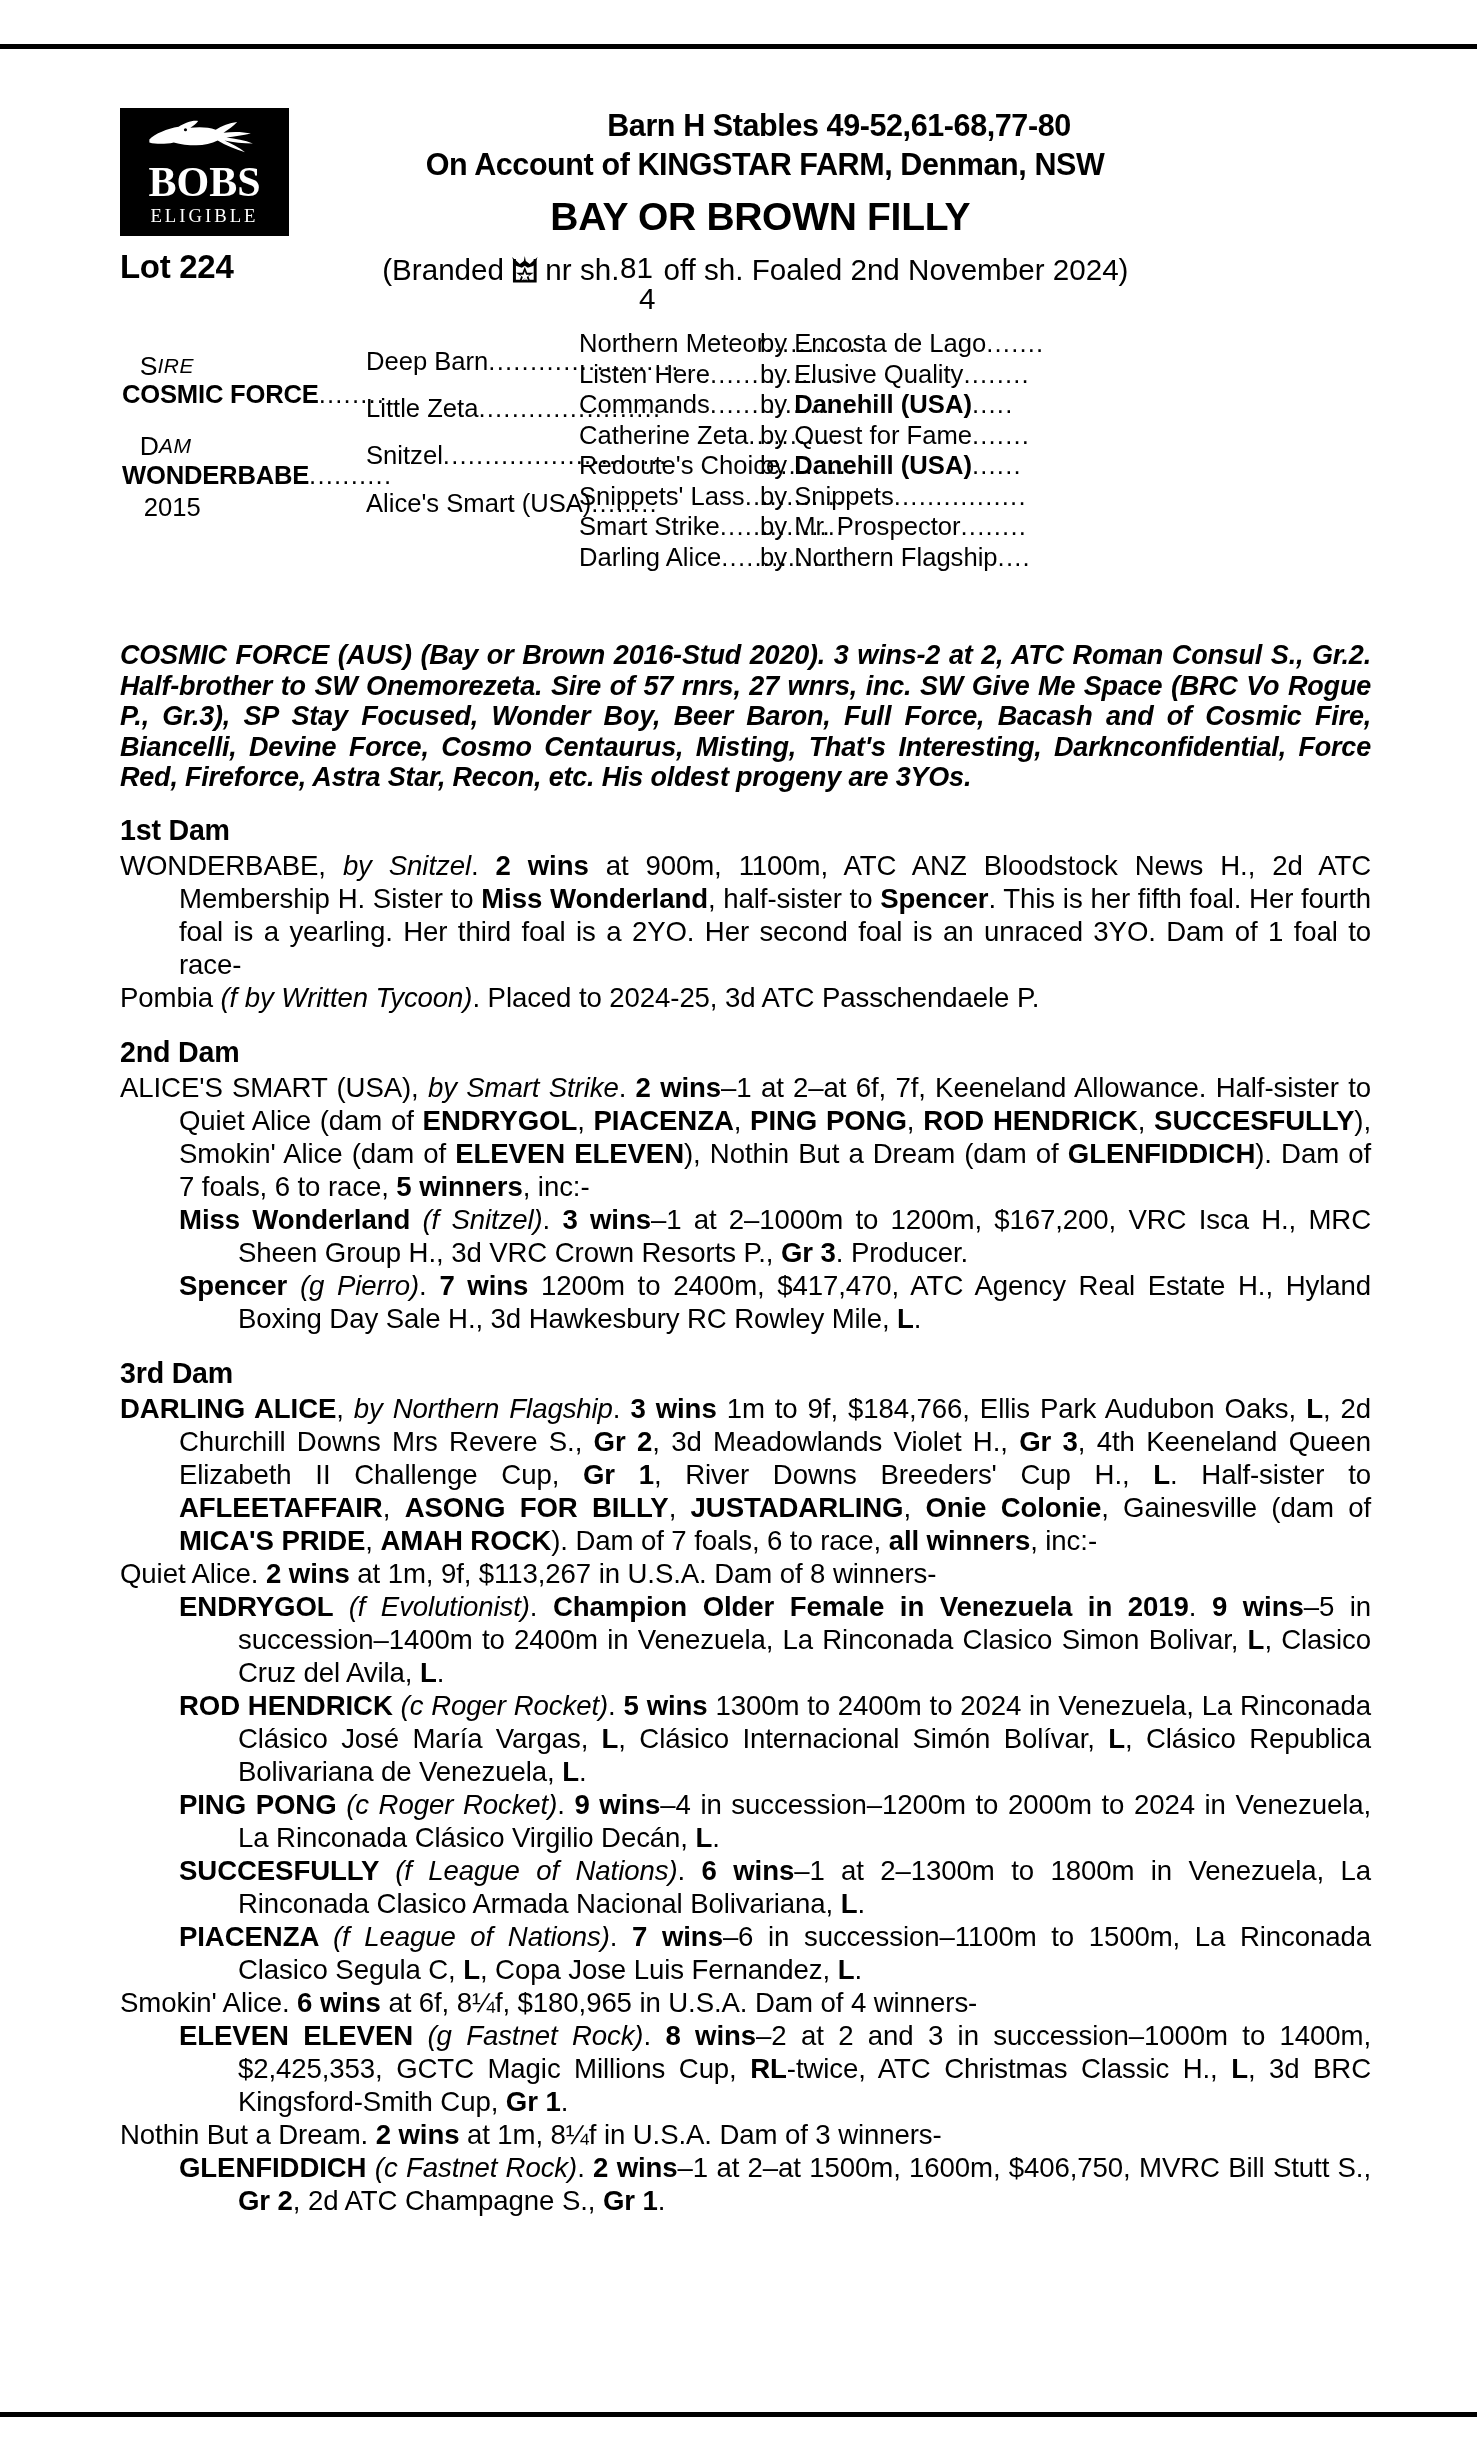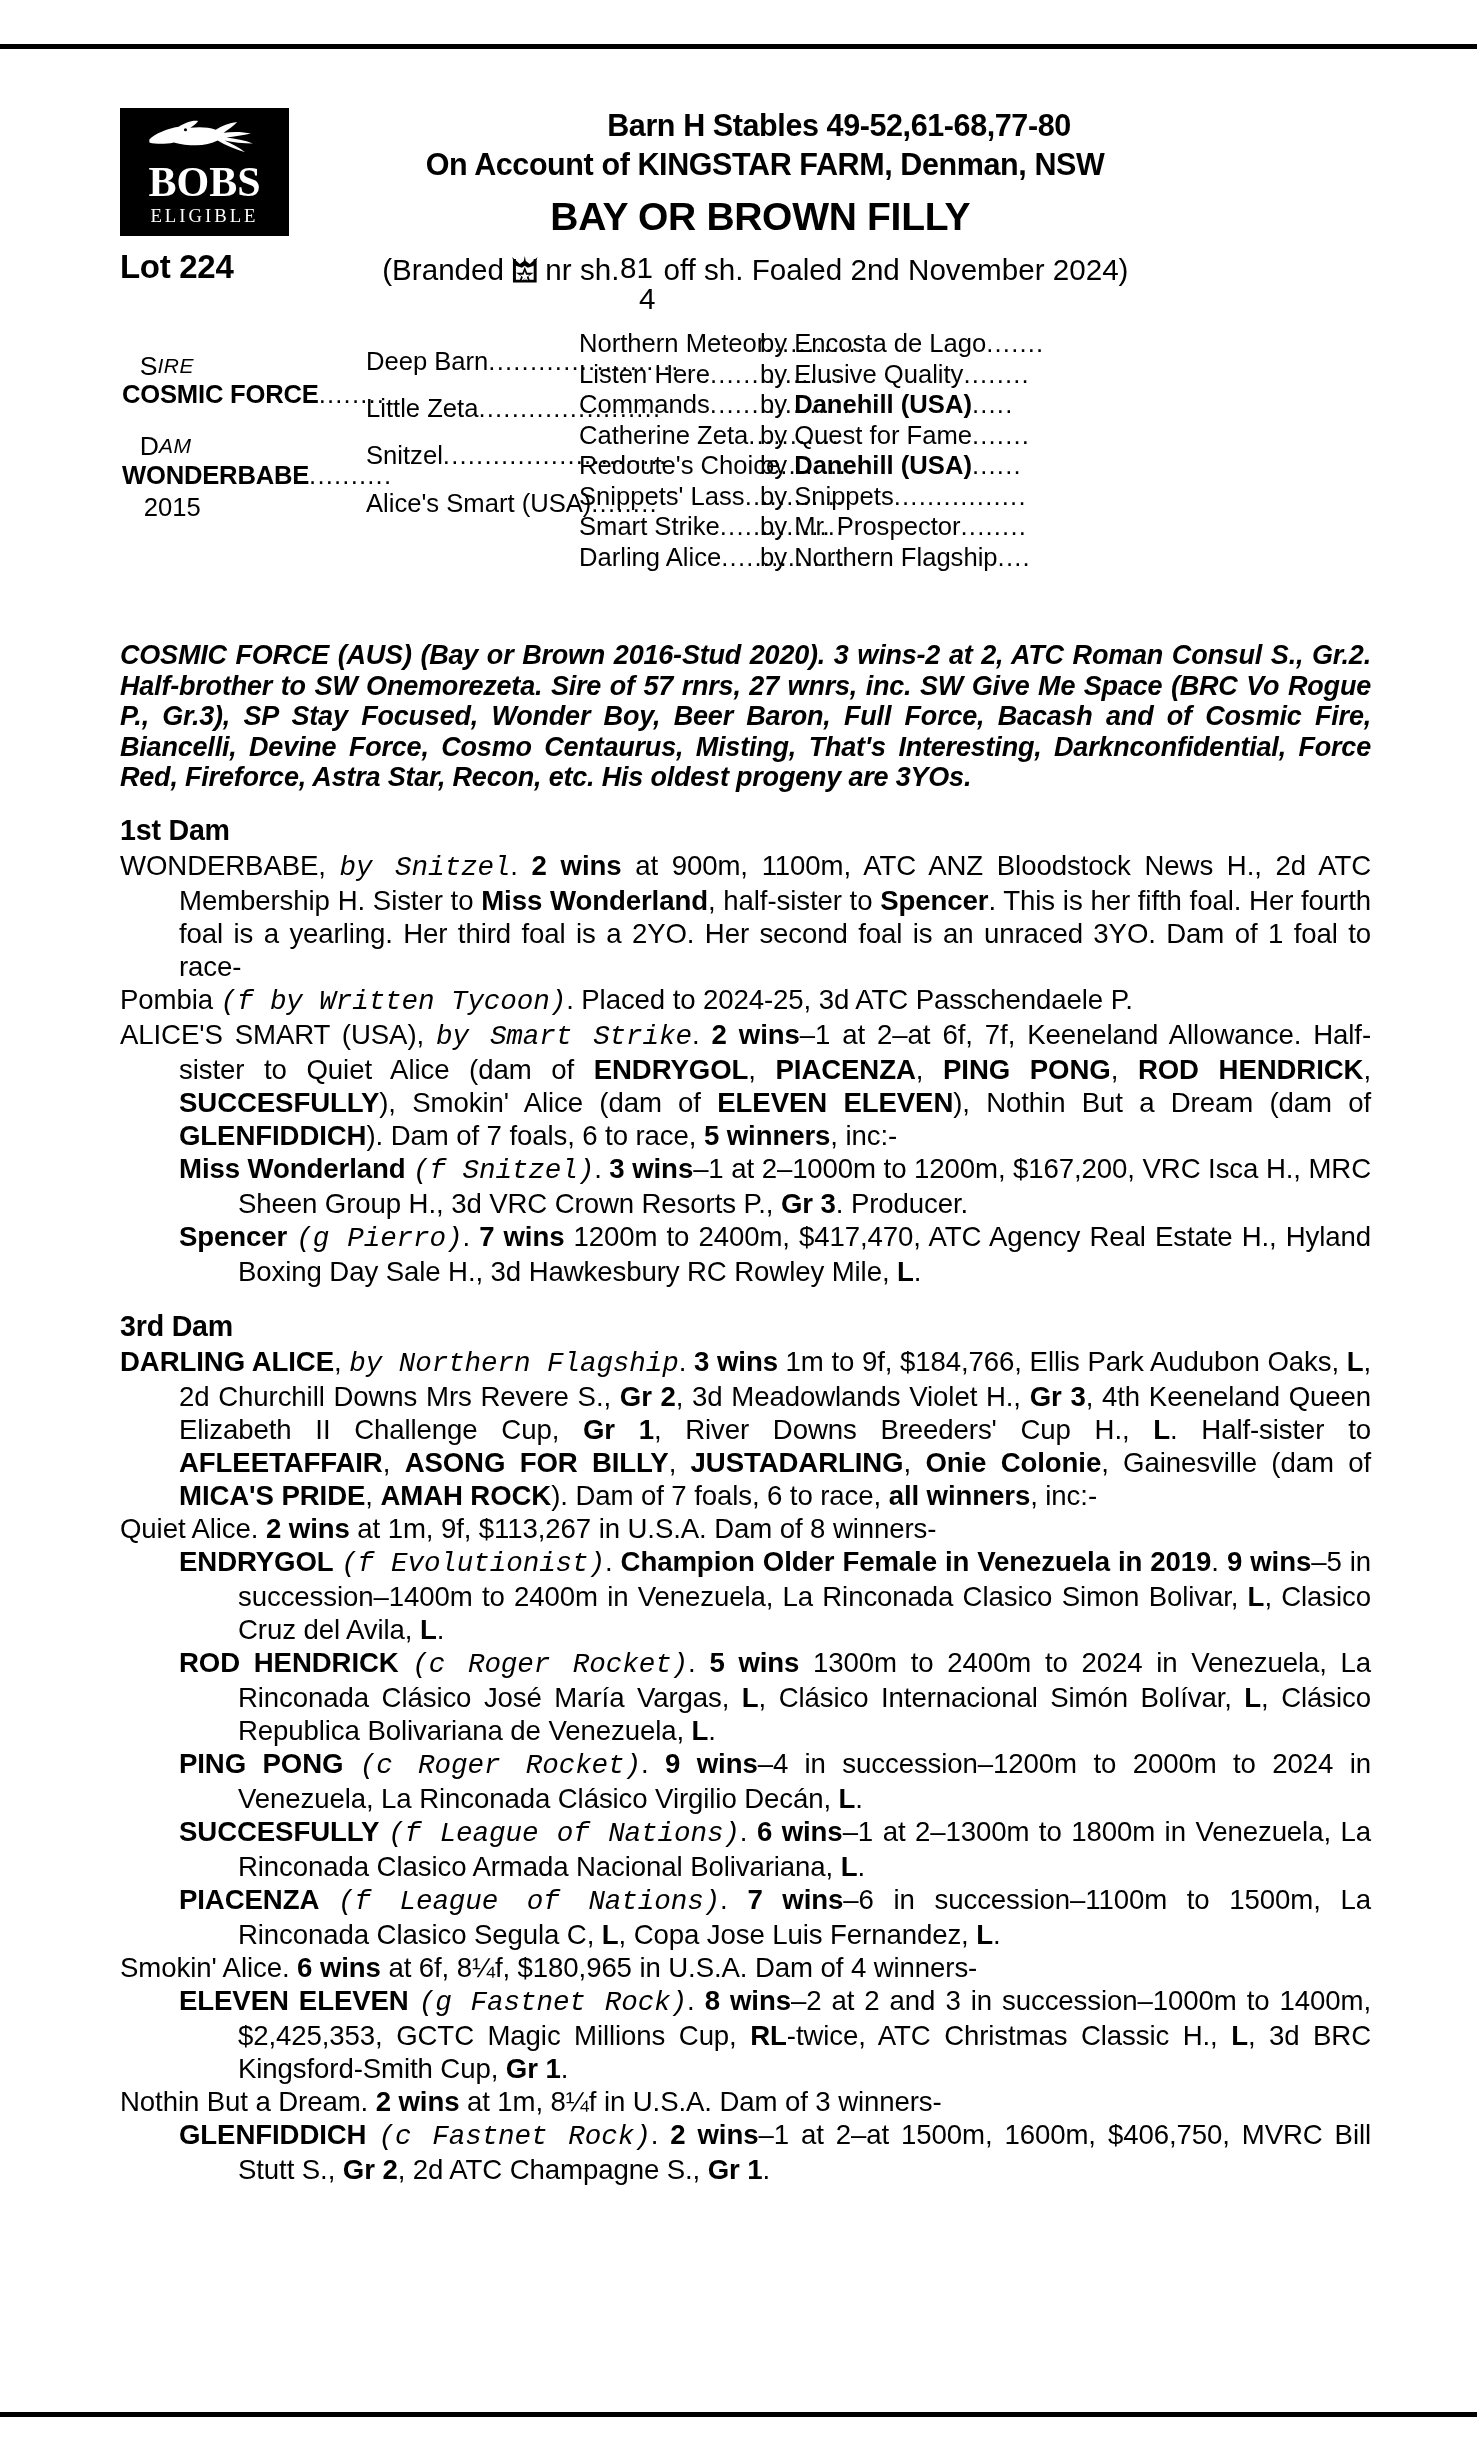--- a/index.html
+++ b/index.html
@@ -225,21 +225,21 @@
   }
   .para-flat {
     font-size: 27.6px;
     line-height: 33px;
     text-align: left;
     padding-left: 59px;
     text-indent: -59px;
     letter-spacing: -0.1px;
   }
   b { font-weight: bold; }
-  i { font-style: italic; font-family: Liberation Mono, monospace; }
+  i { font-style: italic; }
 </style>
 </head>
 <body>
 
 <div class="page">
 
   <div class="rule rule-top"></div>
   <div class="rule rule-bottom"></div>
 
   <div class="content">
@@ -329,20 +329,21 @@
           <div class="gg8 ped-row"><span>by Northern Flagship</span><span class="dots">....</span></div>
         </div>
     </div>
 
     <div class="sire-blurb">COSMIC FORCE (AUS) (Bay or Brown 2016-Stud 2020). 3 wins-2 at 2, ATC Roman Consul S., Gr.2. Half-brother to SW Onemorezeta. Sire of 57 rnrs, 27 wnrs, inc. SW Give Me Space (BRC Vo Rogue P., Gr.3), SP Stay Focused, Wonder Boy, Beer Baron, Full Force, Bacash and of Cosmic Fire, Biancelli, Devine Force, Cosmo Centaurus, Misting, That's Interesting, Darknconfidential, Force Red, Fireforce, Astra Star, Recon, etc. His oldest progeny are 3YOs.</div>
 
     <div id="dam-sections">
         <div class="dam-heading">1st Dam</div>
         <div class="para"><span>WONDERBABE, </span><i>by Snitzel</i><span>. </span><b>2 wins</b><span> at 900m, 1100m, ATC ANZ Bloodstock News H., 2d ATC Membership H. Sister to </span><b>Miss Wonderland</b><span>, half-sister to </span><b>Spencer</b><span>. This is her fifth foal. Her fourth foal is a yearling. Her third foal is a 2YO. Her second foal is an unraced 3YO. Dam of 1 foal to race-</span></div>
         <div class="para-flat"><span>Pombia </span><i>(f by Written Tycoon)</i><span>. Placed to 2024-25, 3d ATC Passchendaele P.</span></div>
+        <div class="dam-heading">2nd Dam</div>
         <div class="para"><span>ALICE'S SMART (USA), </span><i>by Smart Strike</i><span>. </span><b>2 wins</b><span>–1 at 2–at 6f, 7f, Keeneland Allowance. Half-sister to Quiet Alice (dam of </span><b>ENDRYGOL</b><span>, </span><b>PIACENZA</b><span>, </span><b>PING PONG</b><span>, </span><b>ROD HENDRICK</b><span>, </span><b>SUCCESFULLY</b><span>), Smokin' Alice (dam of </span><b>ELEVEN ELEVEN</b><span>), Nothin But a Dream (dam of </span><b>GLENFIDDICH</b><span>). Dam of 7 foals, 6 to race, </span><b>5 winners</b><span>, inc:-</span></div>
         <div class="para-l2"><b>Miss Wonderland </b><i>(f Snitzel)</i><span>. </span><b>3 wins</b><span>–1 at 2–1000m to 1200m, $167,200, VRC Isca H., MRC Sheen Group H., 3d VRC Crown Resorts P., </span><b>Gr 3</b><span>. Producer.</span></div>
         <div class="para-l2"><b>Spencer </b><i>(g Pierro)</i><span>. </span><b>7 wins</b><span> 1200m to 2400m, $417,470, ATC Agency Real Estate H., Hyland Boxing Day Sale H., 3d Hawkesbury RC Rowley Mile, </span><b>L</b><span>.</span></div>
         <div class="dam-heading">3rd Dam</div>
         <div class="para"><b>DARLING ALICE</b><span>, </span><i>by Northern Flagship</i><span>. </span><b>3 wins</b><span> 1m to 9f, $184,766, Ellis Park Audubon Oaks, </span><b>L</b><span>, 2d Churchill Downs Mrs Revere S., </span><b>Gr 2</b><span>, 3d Meadowlands Violet H., </span><b>Gr 3</b><span>, 4th Keeneland Queen Elizabeth II Challenge Cup, </span><b>Gr 1</b><span>, River Downs Breeders' Cup H., </span><b>L</b><span>. Half-sister to </span><b>AFLEETAFFAIR</b><span>, </span><b>ASONG FOR BILLY</b><span>, </span><b>JUSTADARLING</b><span>, </span><b>Onie Colonie</b><span>, Gainesville (dam of </span><b>MICA'S PRIDE</b><span>, </span><b>AMAH ROCK</b><span>). Dam of 7 foals, 6 to race, </span><b>all winners</b><span>, inc:-</span></div>
         <div class="para-flat"><span>Quiet Alice. </span><b>2 wins</b><span> at 1m, 9f, $113,267 in U.S.A. Dam of 8 winners-</span></div>
         <div class="para-l2"><b>ENDRYGOL </b><i>(f Evolutionist)</i><span>. </span><b>Champion Older Female in Venezuela in 2019</b><span>. </span><b>9 wins</b><span>–5 in succession–1400m to 2400m in Venezuela, La Rinconada Clasico Simon Bolivar, </span><b>L</b><span>, Clasico Cruz del Avila, </span><b>L</b><span>.</span></div>
         <div class="para-l2"><b>ROD HENDRICK </b><i>(c Roger Rocket)</i><span>. </span><b>5 wins</b><span> 1300m to 2400m to 2024 in Venezuela, La Rinconada Clásico José María Vargas, </span><b>L</b><span>, Clásico Internacional Simón Bolívar, </span><b>L</b><span>, Clásico Republica Bolivariana de Venezuela, </span><b>L</b><span>.</span></div>
         <div class="para-l2"><b>PING PONG </b><i>(c Roger Rocket)</i><span>. </span><b>9 wins</b><span>–4 in succession–1200m to 2000m to 2024 in Venezuela, La Rinconada Clásico Virgilio Decán, </span><b>L</b><span>.</span></div>
         <div class="para-l2"><b>SUCCESFULLY </b><i>(f League of Nations)</i><span>. </span><b>6 wins</b><span>–1 at 2–1300m to 1800m in Venezuela, La Rinconada Clasico Armada Nacional Bolivariana, </span><b>L</b><span>.</span></div>

